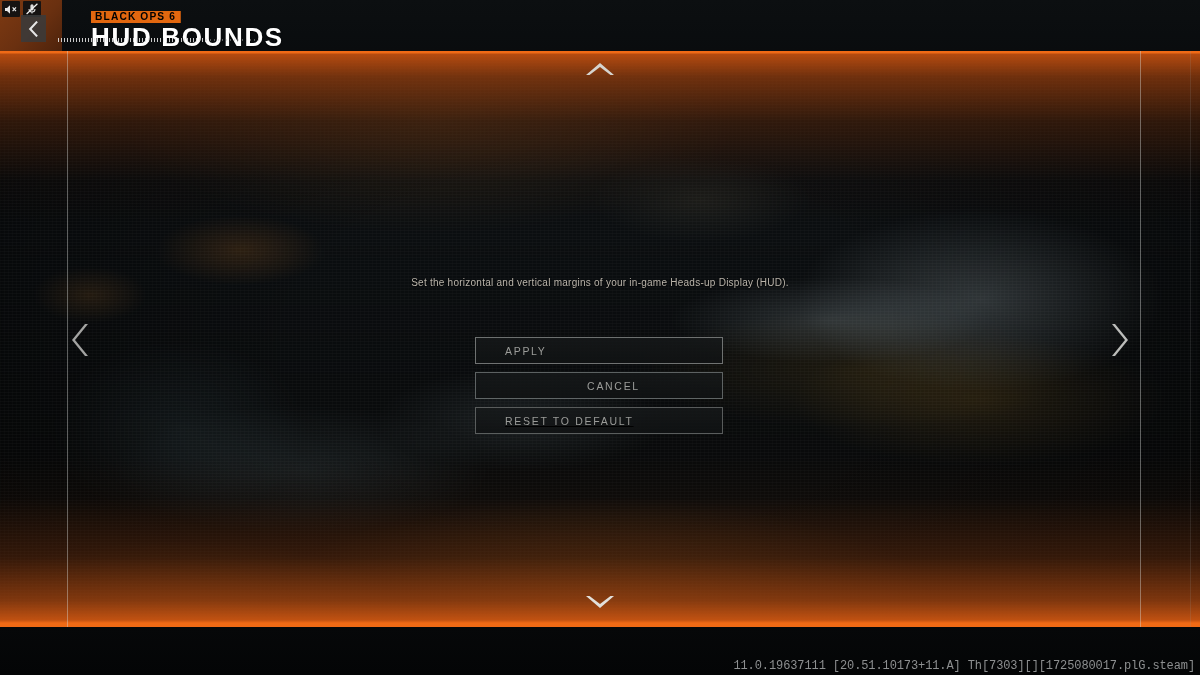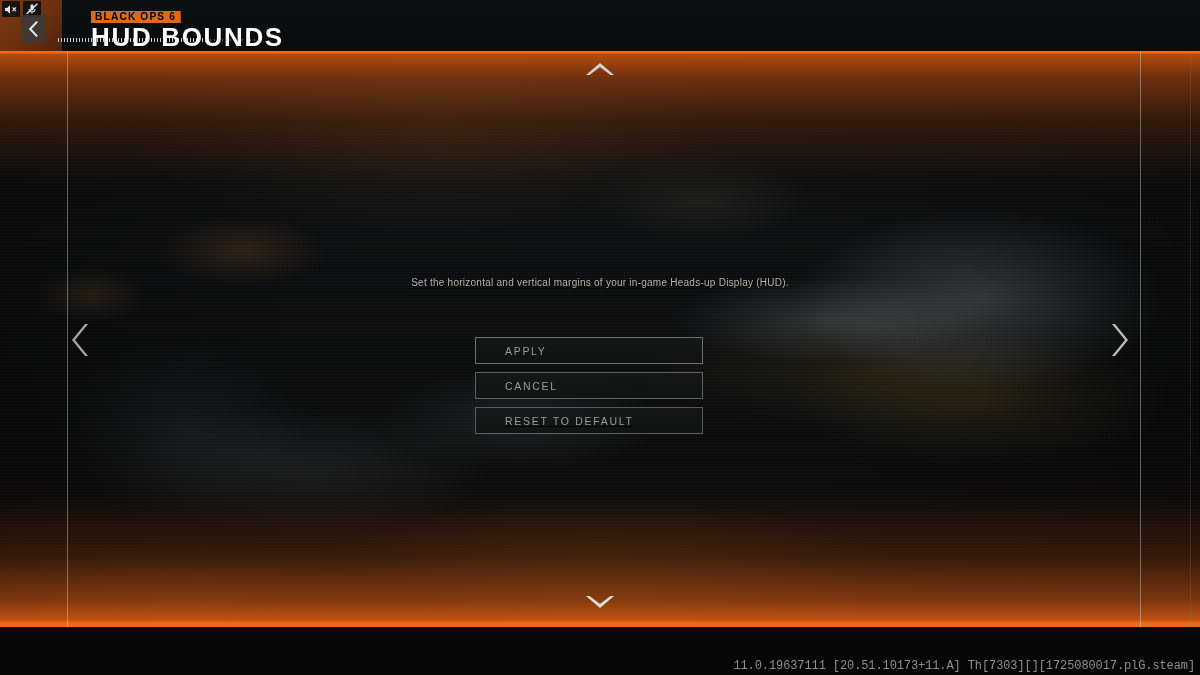--- a/index.html
+++ b/index.html
@@ -247,38 +247,38 @@
     text-shadow: 0 1px 2px rgba(0,0,0,.9);
   }
 
   .button-stack {
     position: absolute;
     left: 475px; top: 337px;
     width: 250px;
   }
   .menu-button {
     position: relative;
-    width: 228px;
+    width: 248px;
     height: 27px;
     margin-bottom: 8px;
     border: 1px solid rgba(188,192,190,0.55);
     background: linear-gradient(180deg, rgba(22,25,26,0.80) 0%, rgba(16,18,19,0.86) 100%);
     display: flex;
     align-items: center;
     box-sizing: border-box;
   }
   .menu-button .label {
     color: #9b9c99;
     font-size: 10.5px;
     letter-spacing: 1.7px;
     font-weight: normal;
     padding-left: 29px;
     font-family: "Liberation Sans", sans-serif;
   }
-  .menu-button.b2 { border-color: rgba(170,178,178,0.50); }
+  .menu-button.b2 { border-color: rgba(170,178,178,0.50); justify-content: center; }
   .menu-button.b3 { border-color: rgba(168,172,170,0.48); text-decoration: underline; }
 
   
   .version-string {
     position: absolute;
     right: 5px;
     bottom: 2px;
     color: #8d8f90;
     font-size: 12px;
     font-family: "Liberation Mono", monospace;

